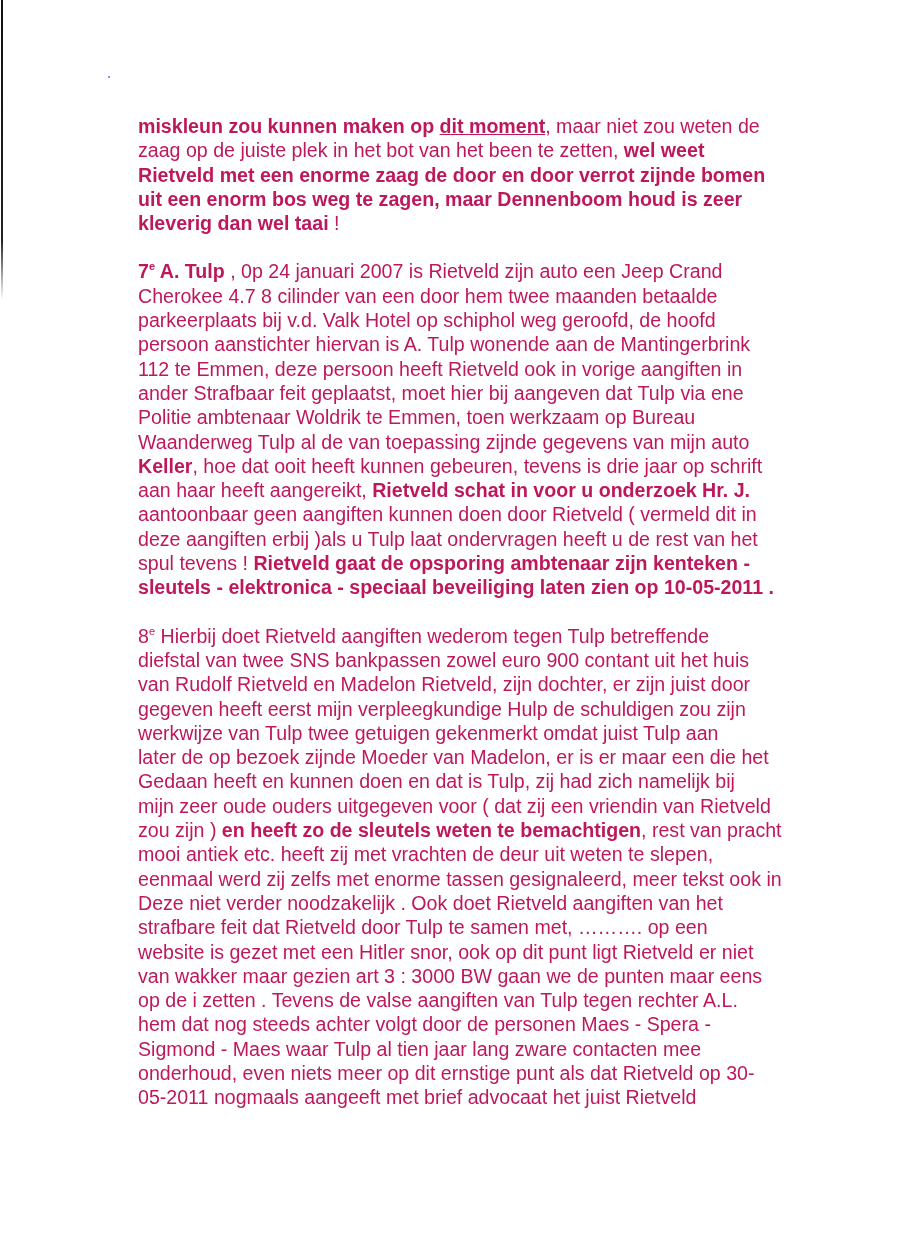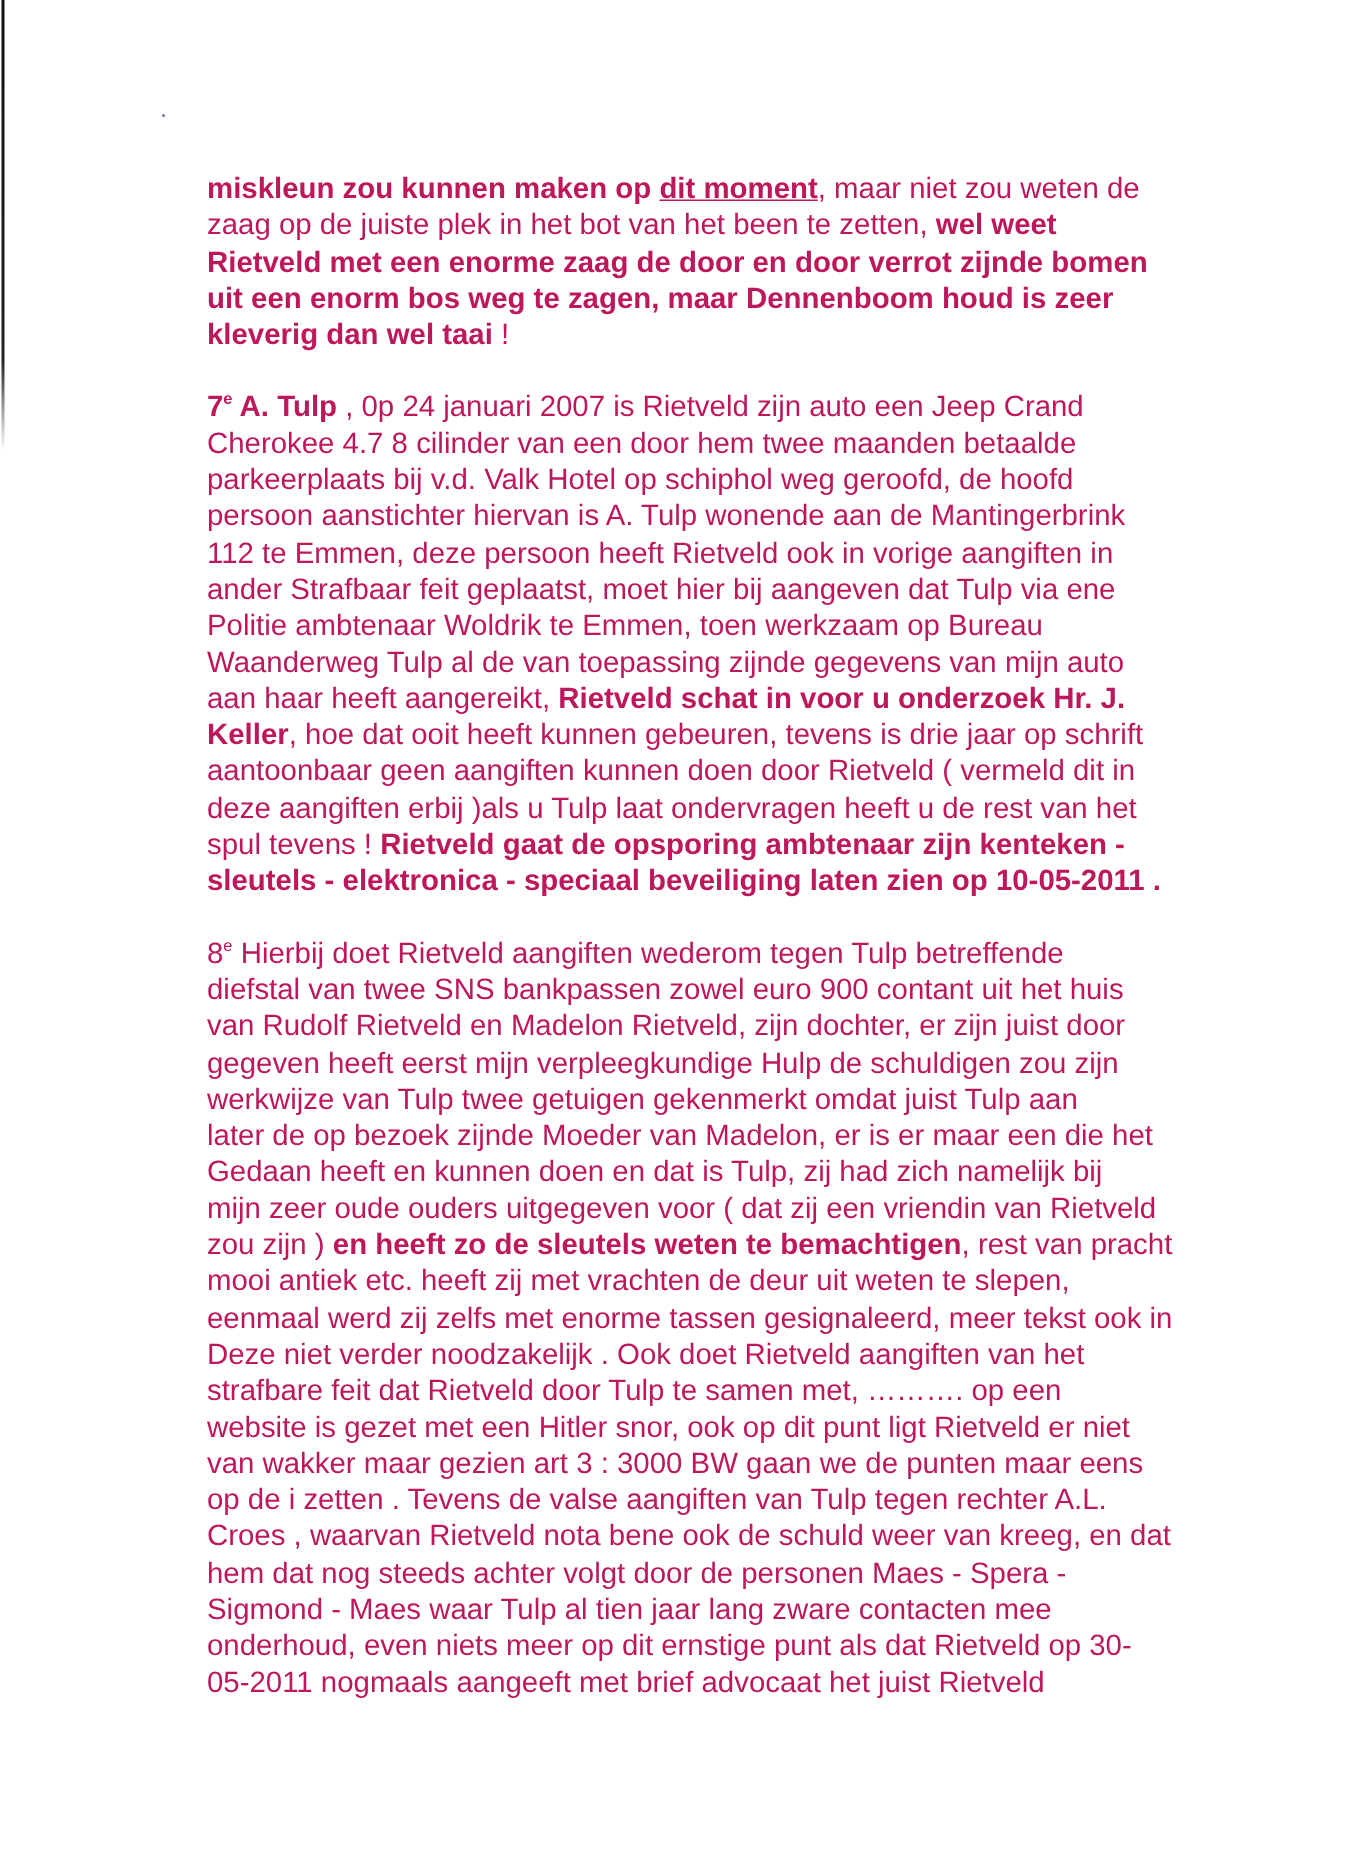--- a/index.html
+++ b/index.html
@@ -29,22 +29,22 @@
     </p>
   <p class="para">
       <span class="line"><span style="font-weight: bold;">7</span><sup style="font-weight: bold;">e</sup><span style="font-weight: bold;"> A. Tulp</span><span> , 0p 24 januari 2007 is Rietveld zijn auto een Jeep Crand</span></span>
       <span class="line"><span>Cherokee 4.7 8 cilinder van een door hem twee maanden betaalde</span></span>
       <span class="line"><span>parkeerplaats bij v.d. Valk Hotel op schiphol weg geroofd, de hoofd</span></span>
       <span class="line"><span>persoon aanstichter hiervan is A. Tulp wonende aan de Mantingerbrink</span></span>
       <span class="line"><span>112 te Emmen, deze persoon heeft Rietveld ook in vorige aangiften in</span></span>
       <span class="line"><span>ander Strafbaar feit geplaatst, moet hier bij aangeven dat Tulp via ene</span></span>
       <span class="line"><span>Politie ambtenaar Woldrik te Emmen, toen werkzaam op Bureau</span></span>
       <span class="line"><span>Waanderweg Tulp al de van toepassing zijnde gegevens van mijn auto</span></span>
+      <span class="line"><span style="font-weight: bold;">Keller</span><span>, hoe dat ooit heeft kunnen gebeuren, tevens is drie jaar op schrift</span></span>
       <span class="line"><span>aan haar heeft aangereikt, </span><span style="font-weight: bold;">Rietveld schat in voor u onderzoek Hr. J.</span></span>
-      <span class="line"><span style="font-weight: bold;">Keller</span><span>, hoe dat ooit heeft kunnen gebeuren, tevens is drie jaar op schrift</span></span>
       <span class="line"><span>aantoonbaar geen aangiften kunnen doen door Rietveld ( vermeld dit in</span></span>
       <span class="line"><span>deze aangiften erbij )als u Tulp laat ondervragen heeft u de rest van het</span></span>
       <span class="line"><span>spul tevens !  </span><span style="font-weight: bold;">Rietveld gaat de opsporing ambtenaar zijn kenteken -</span></span>
       <span class="line"><span style="font-weight: bold;">sleutels - elektronica - speciaal beveiliging laten zien op 10-05-2011 .</span></span>
     </p>
   <p class="para">
       <span class="line"><span>8</span><sup>e</sup><span>  Hierbij doet Rietveld aangiften wederom tegen Tulp betreffende</span></span>
       <span class="line"><span>diefstal van twee SNS bankpassen zowel euro 900 contant uit het huis</span></span>
       <span class="line"><span>van Rudolf Rietveld en Madelon Rietveld, zijn dochter, er zijn juist door</span></span>
       <span class="line"><span>gegeven heeft eerst mijn verpleegkundige Hulp de schuldigen zou zijn</span></span>
@@ -53,19 +53,18 @@
       <span class="line"><span>Gedaan heeft en kunnen doen en dat is Tulp, zij had zich namelijk bij</span></span>
       <span class="line"><span>mijn zeer oude ouders uitgegeven voor ( dat zij een vriendin van Rietveld</span></span>
       <span class="line"><span>zou zijn ) </span><span style="font-weight: bold;">en heeft zo de sleutels weten te bemachtigen</span><span>, rest van pracht</span></span>
       <span class="line"><span>mooi antiek etc. heeft zij met vrachten de deur uit weten te slepen,</span></span>
       <span class="line"><span>eenmaal werd zij zelfs met enorme tassen gesignaleerd, meer tekst ook in</span></span>
       <span class="line"><span>Deze niet verder noodzakelijk . Ook doet Rietveld aangiften van het</span></span>
       <span class="line"><span>strafbare feit dat Rietveld door Tulp te samen met, ………. op een</span></span>
       <span class="line"><span>website is gezet met een Hitler snor, ook op dit punt ligt Rietveld er niet</span></span>
       <span class="line"><span>van wakker maar gezien art 3 : 3000 BW gaan we de punten maar eens</span></span>
       <span class="line"><span>op de i zetten . Tevens de valse aangiften van Tulp tegen rechter A.L.</span></span>
-      <span class="line"><span>Croes , waarvan Rietveld nota bene ook de schuld weer van kreeg, en dat</span></span>
       <span class="line"><span>hem dat nog steeds achter volgt door de personen Maes - Spera -</span></span>
       <span class="line"><span>Sigmond - Maes waar Tulp al tien jaar lang zware contacten mee</span></span>
       <span class="line"><span>onderhoud, even niets meer op dit ernstige punt als dat Rietveld op 30-</span></span>
       <span class="line"><span>05-2011 nogmaals aangeeft met brief advocaat het juist Rietveld</span></span>
     </p>
 </div>
 
 </body></html>

